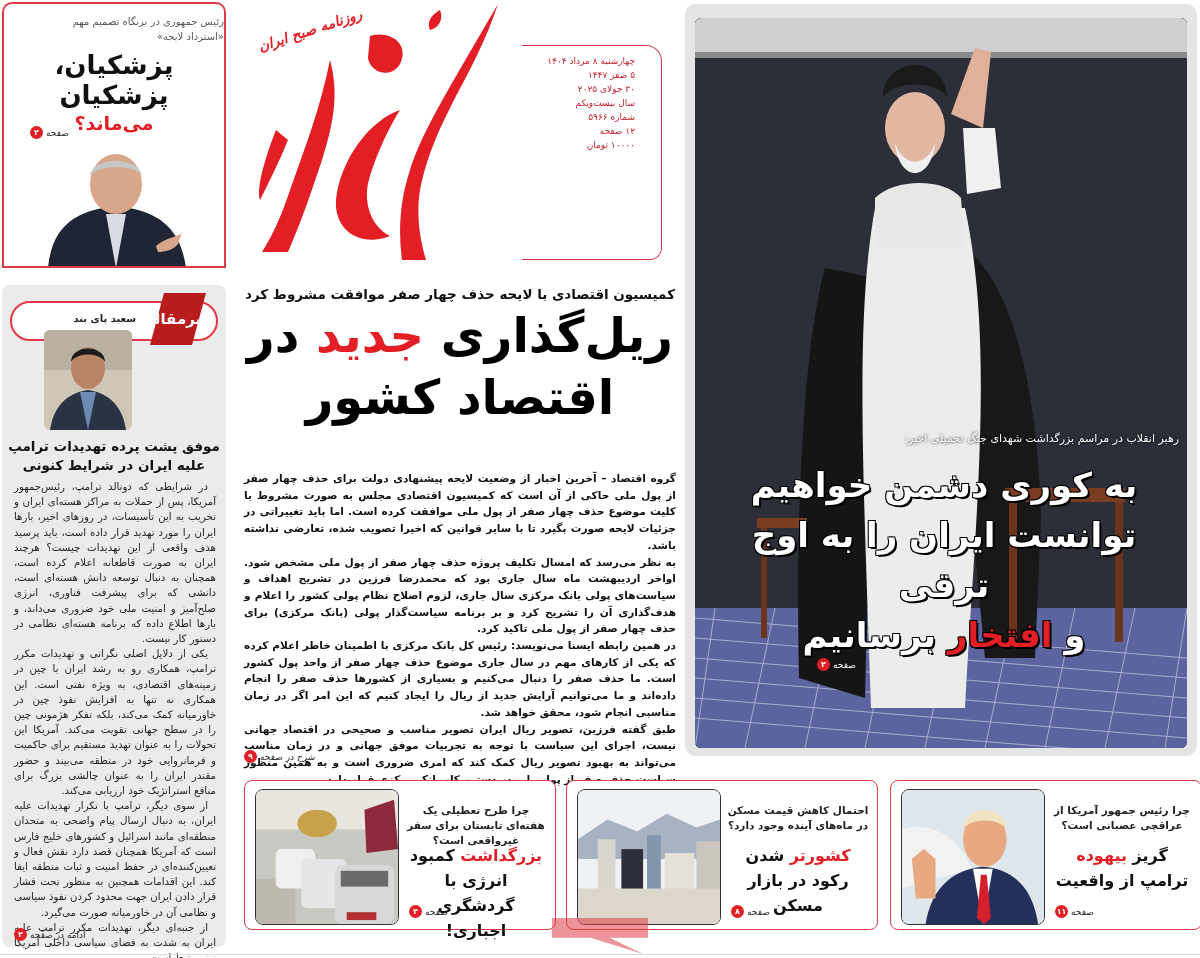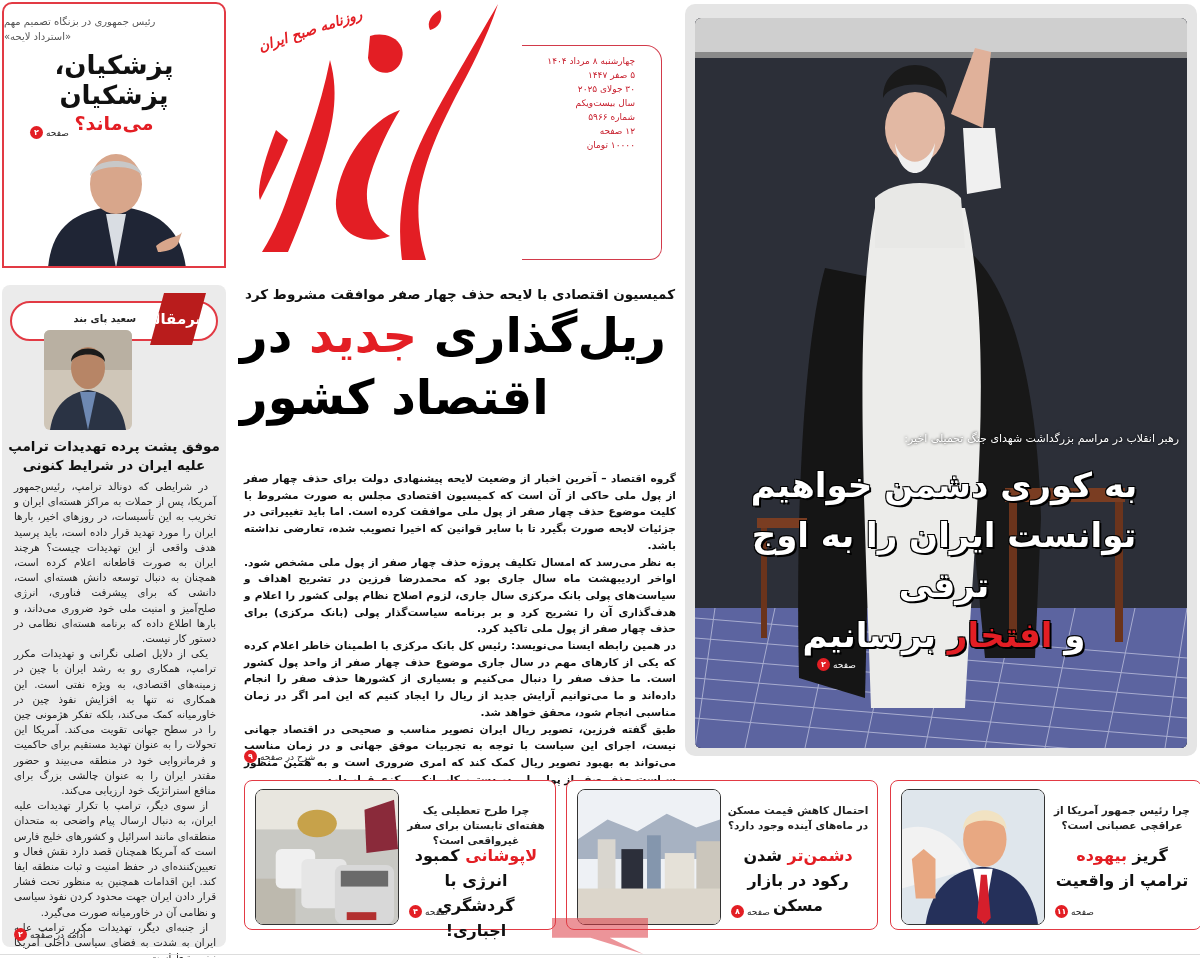--- a/index.html
+++ b/index.html
@@ -7,21 +7,21 @@
   body { font-family: "DejaVu Sans", sans-serif; position: relative; color: #111; }
   .rtl { direction: rtl; }
   .abs { position: absolute; }
 
   
   .page-ref { display: inline-flex; align-items: center; gap: 3px; font-size: 9px; color: #222; direction: rtl; }
   .page-ref .num { width: 13px; height: 13px; border-radius: 50%; background: #e31e24; color: #fff; font-size: 8px; font-weight: bold; display: inline-flex; align-items: center; justify-content: center; }
 
   
   #pez-box { left: 2px; top: 2px; width: 224px; height: 266px; border: 2px solid #e23a44; border-radius: 10px 10px 0 0; background: #fff; overflow: hidden; }
-  #pez-box .kicker { text-align: left; font-size: 10px; color: #555; line-height: 15px; margin-top: 10px; }
+  #pez-box .kicker { text-align: right; font-size: 10px; color: #555; line-height: 15px; margin-top: 10px; }
   #pez-box .title { text-align: center; font-size: 26px; font-weight: bold; color: #111; margin-top: 6px; }
   #pez-box .title-red { text-align: center; font-size: 19px; font-weight: bold; color: #e31e24; margin-top: 2px; }
   #pez-box .page-ref { position: absolute; left: 26px; top: 122px; }
   .pez-photo { position: absolute; left: 24px; top: 150px; width: 176px; height: 114px; }
 
   
   #editorial { left: 2px; top: 285px; width: 224px; height: 662px; background: #ebebeb; border-radius: 8px; }
   .ed-header { position: absolute; left: 8px; top: 16px; width: 208px; height: 40px; border: 2px solid #e23a44; border-radius: 20px; background: #fff; }
   .ed-tag { position: absolute; right: 10px; top: -10px; width: 56px; height: 52px; background: #b91c1c; clip-path: polygon(25% 0, 100% 0, 75% 100%, 0 100%); color: #fff; font-size: 15px; font-weight: bold; display: flex; align-items: center; justify-content: center; direction: rtl; }
   .ed-author { position: absolute; right: 80px; top: 10px; font-size: 10px; font-weight: bold; color: #222; direction: rtl; }
@@ -34,21 +34,21 @@
   
   #masthead { left: 240px; top: 0; width: 438px; height: 262px; }
   .logo { position: absolute; left: 10px; top: 0px; width: 270px; height: 260px; }
   .tagline { position: absolute; left: 16px; top: 22px; font-size: 14px; color: #e31e24; font-weight: bold; transform: rotate(-18deg); direction: rtl; font-style: italic; }
   .issue-box { position: absolute; left: 282px; top: 45px; width: 140px; height: 215px; border: 1.5px solid #d23a4a; border-left: none; border-radius: 0 16px 12px 0; }
   .issue-info { position: absolute; right: 26px; top: 8px; font-size: 9px; color: #c8202e; line-height: 14px; direction: rtl; text-align: right; }
 
   
   #main-story { left: 240px; top: 280px; width: 440px; height: 490px; }
   .ms-kicker { text-align: center; font-size: 13.5px; font-weight: bold; color: #111; direction: rtl; margin-top: 6px; }
-  .ms-headline { text-align: left; direction: rtl; font-weight: 900; font-size: 48px; line-height: 62px; color: #000; margin-top: 2px; font-family: "DejaVu Sans", sans-serif; letter-spacing: -1px; }
+  .ms-headline { text-align: center; direction: rtl; font-weight: 900; font-size: 48px; line-height: 62px; color: #000; margin-top: 2px; font-family: "DejaVu Sans", sans-serif; letter-spacing: -1px; }
   .ms-headline .red { color: #e31e24; }
   .ms-body { position: absolute; left: 4px; top: 190px; width: 432px; direction: rtl; text-align: justify; font-size: 10.6px; line-height: 16.7px; color: #111; font-weight: bold; }
   .ms-more { position: absolute; left: 4px; top: 470px; }
 
   
   #hero { left: 685px; top: 4px; width: 512px; height: 752px; background: #e5e5e5; border-radius: 10px; }
   .hero-photo { position: absolute; left: 10px; top: 14px; width: 492px; height: 730px; border-radius: 6px; overflow: hidden; background: #2b2d35; }
   .hero-kicker { position: absolute; right: 18px; top: 428px; font-size: 11px; color: #fff; direction: rtl; text-shadow: 0 0 3px #000; }
   .hero-headline { position: absolute; left: 20px; right: 14px; top: 456px; text-align: center; direction: rtl; font-size: 34px; font-weight: 700; line-height: 50px; color: #fff; text-shadow: 2px 2px 0 #000, -1px -1px 0 #000, 1px -1px 0 #000, -1px 1px 0 #000; }
   .hero-headline .red { color: #e31e24; }
@@ -205,40 +205,40 @@
     <rect x="0" y="90" width="40" height="46" fill="#bdb9ae"></rect>
     <rect x="20" y="60" width="40" height="40" rx="6" fill="#f0f0f0"></rect>
     <rect x="46" y="70" width="46" height="50" rx="6" fill="#e6e6e6"></rect>
     <rect x="80" y="76" width="60" height="60" rx="8" fill="#d8d8d8"></rect>
     <rect x="86" y="82" width="48" height="16" fill="#6a6a6a"></rect>
     <ellipse cx="62" cy="34" rx="20" ry="14" fill="#c7a24a"></ellipse>
     <path d="M110 20 L140 10 L144 60 L112 64 Z" fill="#8a2a3a"></path>
     <rect x="92" y="124" width="30" height="8" fill="#b23030"></rect>
   </svg>
   <div class="t-kicker">چرا طرح تعطیلی یک هفته‌ای تابستان برای سفر غیرواقعی است؟</div>
-  <div class="t-title"><span class="red">لاپوشانی</span><span> کمبود انرژی با گردشگری اجباری!</span></div>
+  <div class="t-title"><span class="red">بزرگداشت</span><span> کمبود انرژی با گردشگری اجباری!</span></div>
   <div class="page-ref">
     <span>صفحه</span>
     <span class="num">۴</span>
   </div>
 </div>
 
 <div id="teaser-housing" class="abs teaser">
   <svg class="photo" viewBox="0 0 144 136" preserveAspectRatio="none">
     <rect width="144" height="136" fill="#eef1f5"></rect>
     <path d="M0 50 L30 30 L60 42 L90 24 L120 38 L144 30 L144 70 L0 70 Z" fill="#a7b2c2"></path>
     <rect x="20" y="50" width="18" height="86" fill="#d9d6cf"></rect>
     <rect x="44" y="60" width="22" height="76" fill="#2c2f3a"></rect>
     <rect x="70" y="46" width="14" height="90" fill="#8496ad"></rect>
     <rect x="88" y="64" width="30" height="72" fill="#e5e1d8"></rect>
     <rect x="120" y="52" width="24" height="84" fill="#cbc6bc"></rect>
     <rect x="0" y="100" width="144" height="36" fill="#dcd6cb"></rect>
   </svg>
   <div class="t-kicker">احتمال کاهش قیمت مسکن در ماه‌های آینده وجود دارد؟</div>
-  <div class="t-title"><span class="red">دشمن‌تر</span><span> شدن رکود در بازار مسکن</span></div>
+  <div class="t-title"><span class="red">کشور‌تر</span><span> شدن رکود در بازار مسکن</span></div>
   <div class="page-ref">
     <span>صفحه</span>
     <span class="num">۸</span>
   </div>
 </div>
 
 <div id="teaser-trump" class="abs teaser">
   <svg class="photo" viewBox="0 0 144 136" preserveAspectRatio="none">
     <rect width="144" height="136" fill="#dfe6ec"></rect>
     <path d="M0 40 C30 30 60 50 70 80 L0 100 Z" fill="#f2f2f2"></path>

